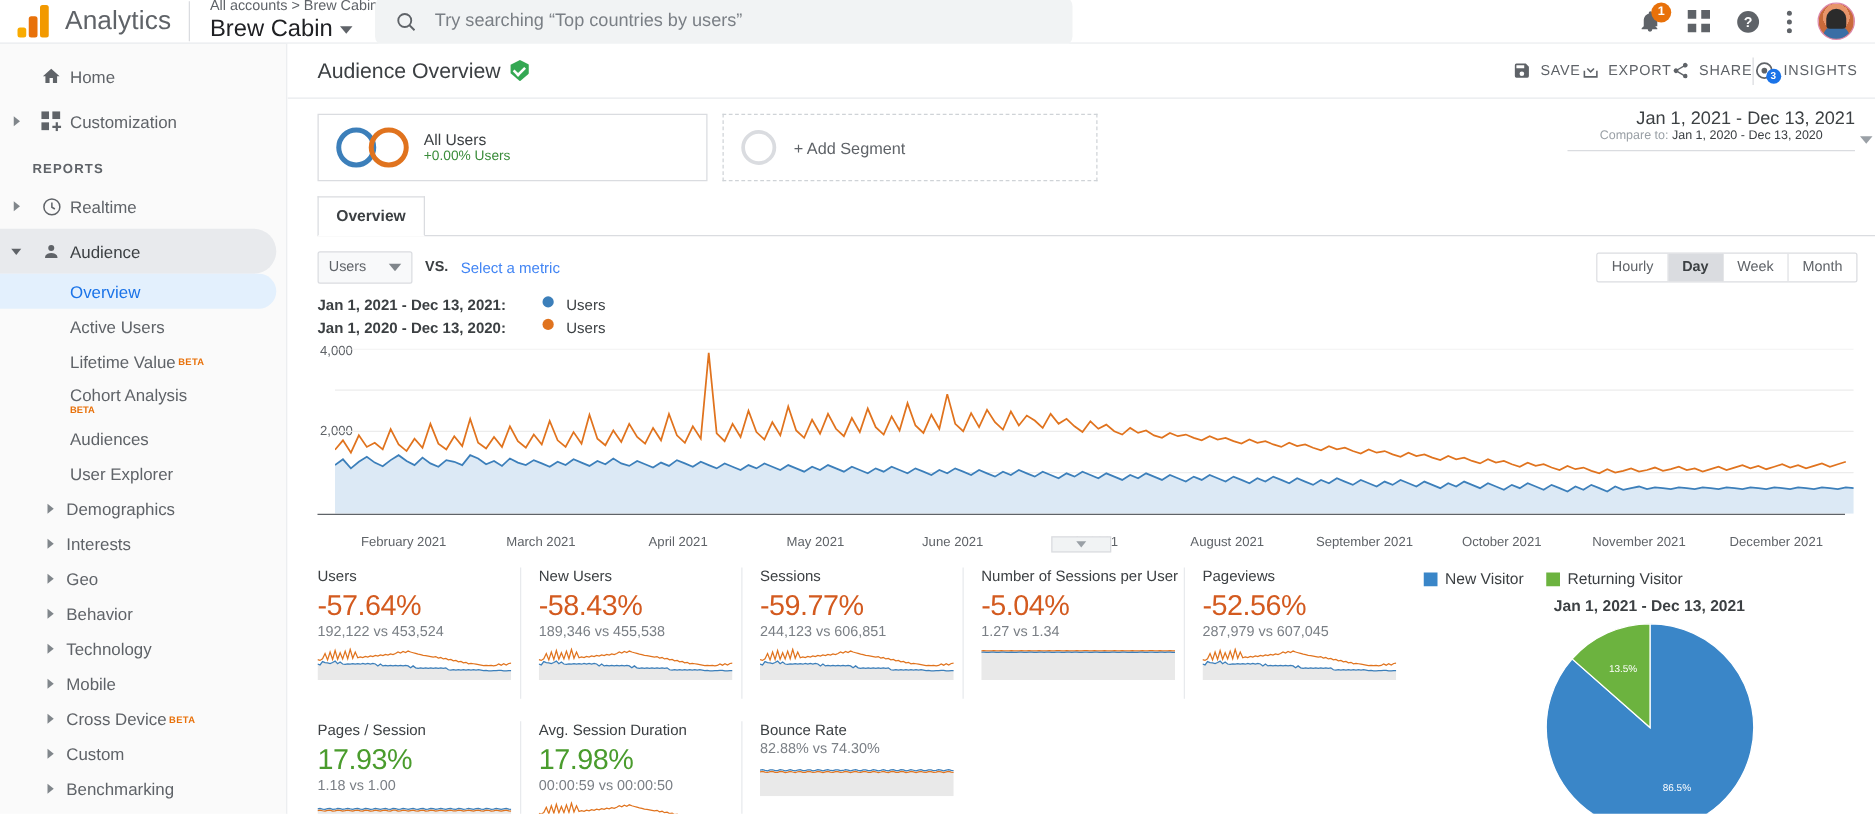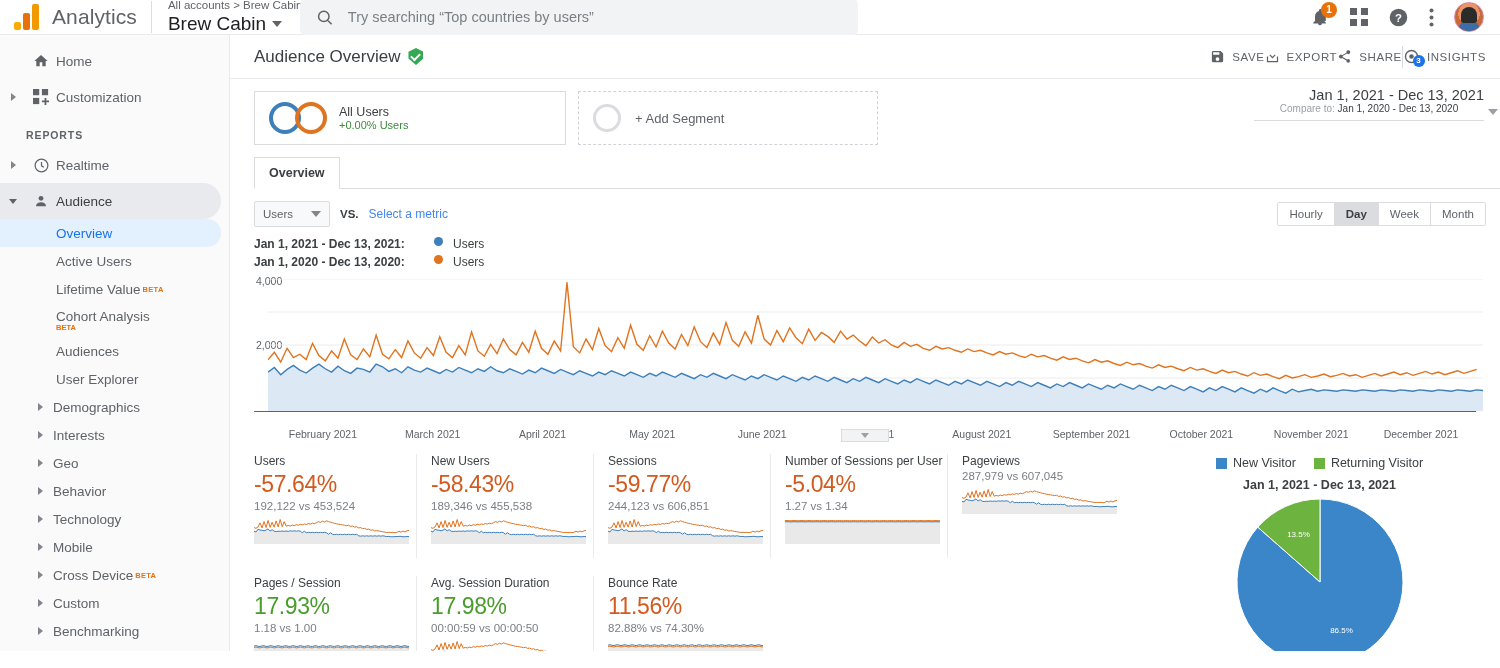--- a/index.html
+++ b/index.html
@@ -226,21 +226,21 @@
   .mcard:last-child { border-right: 0; }
   .mc-title { font-size: 12px; color: #3c4043; white-space: nowrap; }
   .mc-pct { font-size: 23px; margin-top: 3px; letter-spacing: -.4px; }
   .mc-pct.neg { color: #d35a1f; }
   .mc-pct.pos { color: #4a9c2d; }
   .mc-pct.warn { color: #d35a1f; }
   .mc-sub { font-size: 11.5px; color: #7a7f85; margin-top: 2px; }
   .spark { margin-top: 6px; }
   
   .pie-panel { flex: 1; padding-top: 2px; }
-  .pie-legend { display: flex; justify-content: center; gap: 18px; font-size: 12.5px; color: #3c4043; }
+  .pie-legend { display: flex; gap: 18px; font-size: 12.5px; color: #3c4043; }
   .pl-item { display: flex; align-items: center; gap: 6px; }
   .pl-sw { width: 11px; height: 11px; }
   .pl-sw.blue { background: #3a86c8; }
   .pl-sw.green { background: #6cb33f; }
   .pie-title { text-align: center; font-size: 12.5px; font-weight: bold; color: #3c4043; margin-top: 8px; }
   .pie-wrap { display: flex; justify-content: center; margin-top: 6px; }
   .pie-lbl { font-size: 8px; fill: #fff; }
 </style>
 </head>
 <body>
@@ -585,20 +585,21 @@
             <div class="mc-pct neg">-5.04%</div>
             <div class="mc-sub">1.27 vs 1.34</div>
             <svg class="spark" width="155" height="26">
                 <polygon points="0,26 0,3.34 2.012987012987013,3.34 4.025974025974026,3.34 6.038961038961038,3.34 8.051948051948052,3.34 10.064935064935064,3.34 12.077922077922077,3.34 14.090909090909092,3.34 16.103896103896105,3.34 18.116883116883116,3.34 20.129870129870127,3.34 22.142857142857142,3.34 24.155844155844154,3.34 26.16883116883117,3.34 28.181818181818183,3.34 30.194805194805195,3.34 32.20779220779221,3.34 34.22077922077922,3.34 36.23376623376623,3.34 38.246753246753244,3.34 40.259740259740255,3.34 42.272727272727266,3.34 44.285714285714285,3.34 46.298701298701296,3.34 48.31168831168831,3.34 50.324675324675326,3.34 52.33766233766234,3.34 54.35064935064935,3.34 56.36363636363637,3.34 58.37662337662338,3.34 60.38961038961039,3.34 62.40259740259741,3.34 64.41558441558442,3.34 66.42857142857143,3.34 68.44155844155844,3.34 70.45454545454545,3.34 72.46753246753246,3.34 74.48051948051948,3.34 76.49350649350649,3.34 78.5064935064935,3.34 80.51948051948051,3.34 82.53246753246752,3.34 84.54545454545453,3.34 86.55844155844156,3.34 88.57142857142857,3.34 90.58441558441558,3.34 92.59740259740259,3.34 94.6103896103896,3.34 96.62337662337661,3.34 98.63636363636364,3.34 100.64935064935065,3.34 102.66233766233766,3.34 104.67532467532467,3.34 106.68831168831169,3.34 108.7012987012987,3.34 110.71428571428572,3.34 112.72727272727273,3.34 114.74025974025975,3.34 116.75324675324676,3.34 118.76623376623377,3.34 120.77922077922078,3.34 122.7922077922078,3.34 124.80519480519482,3.34 126.81818181818183,3.34 128.83116883116884,3.34 130.84415584415584,3.34 132.85714285714286,3.34 134.87012987012986,3.34 136.88311688311688,3.34 138.89610389610388,3.34 140.9090909090909,3.34 142.92207792207793,3.34 144.93506493506493,3.34 146.94805194805195,3.34 148.96103896103895,3.34 150.97402597402598,3.34 152.98701298701297,3.34 155,3.34 155,26" fill="#e9e9e9"></polygon>
                 <polyline points="0,2.650000000000002 2.012987012987013,2.558766837438373 4.025974025974026,2.6735097813864677 6.038961038961038,2.735174950774155 8.051948051948052,2.6045415716952505 10.064935064935064,2.576539185638641 12.077922077922077,2.7143884712586086 14.090909090909092,2.7068686143258063 16.103896103896105,2.570957113033206 18.116883116883116,2.6134998672719867 20.129870129870127,2.7384485692529204 22.142857142857142,2.663707910374903 24.155844155844154,2.558019053186875 26.16883116883117,2.659994566779016 28.181818181818183,2.7394054570084343 30.194805194805195,2.6169666314299604 32.20779220779221,2.5691068783281352 34.22077922077922,2.7038786352776363 36.23376623376623,2.7170091906405105 38.246753246753244,2.578853834159908 40.259740259740255,2.601324392876961 42.272727272727266,2.733689333808684 44.285714285714285,2.677109787338022 46.298701298701296,2.559324772511264 48.31168831168831,2.64625622032381 50.324675324675326,2.741639958287003 52.33766233766234,2.6301291715106814 54.35064935064935,2.5634805354088748 56.36363636363637,2.6921659418132435 58.37662337662338,2.725653765692279 60.38961038961039,2.5883389158224084 62.40259740259741,2.5902356167248684 64.41558441558442,2.7270617076575263 66.42857142857143,2.68990642976976 68.44155844155844,2.562654844816823 70.45454545454545,2.6326014549277197 72.46753246753246,2.741828568665806 74.48051948051948,2.643735334089026 76.49350649350649,2.5597857667566544 78.5064935064935,2.6795118804319706 80.51948051948051,2.7326093466234127 82.53246753246752,2.5992006005884747 84.54545454545453,2.5804810992319744 86.55844155844156,2.7187136546383996 88.57142857142857,2.70181214860186 90.58441558441558,2.5679349251916577 92.59740259740259,2.619335117524148 94.6103896103896,2.739967077358809 96.62337662337661,2.6574813573047678 98.63636363636364,2.558105059244035 100.64935064935065,2.66619895703527 102.66233766233766,2.7377206479013125 104.67532467532467,2.611196397928488 106.68831168831169,2.5722786130701856 108.7012987012987,2.7088315476613474 110.71428571428572,2.7125611449157176 112.72727272727273,2.5750471341802204 114.74025974025975,2.606753383269382 116.75324675324676,2.7360970427450724 118.76623376623377,2.671060356864956 120.77922077922078,2.558475935195027 122.7922077922078,2.6525243868263786 124.80519480519482,2.7408735581168706 126.81818181818183,2.6240584978928148 128.83116883116884,2.5658112813236613 130.84415584415584,2.697636007873669 132.85714285714286,2.7219134439868604 134.87012987012986,2.5838326894792587 136.88311688311688,2.59513714333902 138.89610389610388,2.7303048645649213 140.9090909090909,2.6841691773323078 142.92207792207793,2.5608901146873286 144.93506493506493,2.638793458887381 146.94805194805195,2.741997687557589 148.96103896103895,2.6374997500531876 150.97402597402598,2.5612234892083414 152.98701298701297,2.6853769792233564 155,2.7296602527961866" fill="none" stroke="#e0731e" stroke-width="1"></polyline>
                 <polyline points="0,3.8000000000000007 2.012987012987013,3.7087668374383753 4.025974025974026,3.8235097813864662 6.038961038961038,3.8851749507741538 8.051948051948052,3.754541571695249 10.064935064935064,3.7265391856386394 12.077922077922077,3.864388471258607 14.090909090909092,3.856868614325805 16.103896103896105,3.7209571130332044 18.116883116883116,3.7634998672719853 20.129870129870127,3.888448569252919 22.142857142857142,3.813707910374905 24.155844155844154,3.7080190531868737 26.16883116883117,3.8099945667790145 28.181818181818183,3.889405457008433 30.194805194805195,3.766966631429959 32.20779220779221,3.719106878328134 34.22077922077922,3.8538786352776384 36.23376623376623,3.867009190640509 38.246753246753244,3.72885383415991 40.259740259740255,3.7513243928769597 42.272727272727266,3.883689333808686 44.285714285714285,3.827109787338024 46.298701298701296,3.7093247725112626 48.31168831168831,3.796256220323812 50.324675324675326,3.891639958287005 52.33766233766234,3.78012917151068 54.35064935064935,3.713480535408877 56.36363636363637,3.842165941813242 58.37662337662338,3.875653765692281 60.38961038961039,3.738338915822407 62.40259740259741,3.7402356167248705 64.41558441558442,3.877061707657525 66.42857142857143,3.839906429769762 68.44155844155844,3.7126548448168215 70.45454545454545,3.7826014549277183 72.46753246753246,3.891828568665808 74.48051948051948,3.7937353340890283 76.49350649350649,3.709785766756653 78.5064935064935,3.829511880431969 80.51948051948051,3.8826093466234113 82.53246753246752,3.7492006005884733 84.54545454545453,3.730481099231973 86.55844155844156,3.8687136546384018 88.57142857142857,3.851812148601862 90.58441558441558,3.7179349251916562 92.59740259740259,3.7693351175241467 94.6103896103896,3.8899670773588113 96.62337662337661,3.8074813573047663 98.63636363636364,3.708105059244037 100.64935064935065,3.8161989570352723 102.66233766233766,3.887720647901311 104.67532467532467,3.7611963979284866 106.68831168831169,3.7222786130701877 108.7012987012987,3.858831547661346 110.71428571428572,3.8625611449157162 112.72727272727273,3.725047134180219 114.74025974025975,3.7567533832693805 116.75324675324676,3.8860970427450745 118.76623376623377,3.821060356864958 120.77922077922078,3.7084759351950254 122.7922077922078,3.802524386826377 124.80519480519482,3.8908735581168727 126.81818181818183,3.774058497892817 128.83116883116884,3.7158112813236635 130.84415584415584,3.8476360078736676 132.85714285714286,3.871913443986859 134.87012987012986,3.733832689479261 136.88311688311688,3.7451371433390186 138.89610389610388,3.88030486456492 140.9090909090909,3.8341691773323063 142.92207792207793,3.710890114687327 144.93506493506493,3.7887934588873833 146.94805194805195,3.8919976875575877 148.96103896103895,3.7874997500531897 150.97402597402598,3.7112234892083436 152.98701298701297,3.835376979223355 155,3.879660252796185" fill="none" stroke="#3c7fba" stroke-width="1"></polyline>
               </svg>
           </div>
           <div class="mcard">
             <div class="mc-title">Pageviews</div>
+            <div class="mc-pct neg">-52.56%</div>
             <div class="mc-sub">287,979 vs 607,045</div>
             <svg class="spark" width="155" height="26">
                 <polygon points="0,26 0,13.191666666666666 2.012987012987013,13.958333333333334 4.025974025974026,11.275 6.038961038961038,12.041666666666668 8.051948051948052,12.233333333333334 10.064935064935064,12.808333333333334 12.077922077922077,12.041666666666668 14.090909090909092,10.891666666666666 16.103896103896105,13 18.116883116883116,11.658333333333333 20.129870129870127,13.191666666666666 22.142857142857142,13.575000000000001 24.155844155844154,13.191666666666666 26.16883116883117,13.383333333333333 28.181818181818183,13 30.194805194805195,13.383333333333333 32.20779220779221,13 34.22077922077922,13.383333333333333 36.23376623376623,12.808333333333334 38.246753246753244,13.191666666666666 40.259740259740255,12.808333333333334 42.272727272727266,13.191666666666666 44.285714285714285,12.808333333333334 46.298701298701296,13.191666666666666 48.31168831168831,14.725000000000001 50.324675324675326,13.191666666666666 52.33766233766234,14.725000000000001 54.35064935064935,14.341666666666667 56.36363636363637,14.725000000000001 58.37662337662338,14.341666666666667 60.38961038961039,14.725000000000001 62.40259740259741,14.341666666666667 64.41558441558442,14.725000000000001 66.42857142857143,14.341666666666667 68.44155844155844,14.725000000000001 70.45454545454545,14.341666666666667 72.46753246753246,14.725000000000001 74.48051948051948,16.258333333333333 76.49350649350649,14.725000000000001 78.5064935064935,16.258333333333333 80.51948051948051,16.641666666666666 82.53246753246752,16.258333333333333 84.54545454545453,16.641666666666666 86.55844155844156,16.258333333333333 88.57142857142857,16.641666666666666 90.58441558441558,16.258333333333333 92.59740259740259,16.641666666666666 94.6103896103896,16.258333333333333 96.62337662337661,16.641666666666666 98.63636363636364,16.258333333333333 100.64935064935065,16.641666666666666 102.66233766233766,16.258333333333333 104.67532467532467,17.791666666666664 106.68831168831169,18.175 108.7012987012987,17.791666666666664 110.71428571428572,18.175 112.72727272727273,17.791666666666664 114.74025974025975,18.175 116.75324675324676,17.791666666666664 118.76623376623377,18.175 120.77922077922078,17.791666666666664 122.7922077922078,18.175 124.80519480519482,17.791666666666664 126.81818181818183,18.175 128.83116883116884,17.791666666666664 130.84415584415584,18.175 132.85714285714286,18.558333333333334 134.87012987012986,18.366666666666667 136.88311688311688,18.75 138.89610389610388,18.75 140.9090909090909,18.558333333333334 142.92207792207793,18.558333333333334 144.93506493506493,18.366666666666667 146.94805194805195,18.366666666666667 148.96103896103895,18.75 150.97402597402598,18.75 152.98701298701297,18.558333333333334 155,18.558333333333334 155,26" fill="#e9e9e9"></polygon>
                 <polyline points="0,9.645833333333332 2.012987012987013,10.316666666666666 4.025974025974026,8.975 6.038961038961038,4.854166666666668 8.051948051948052,9.933333333333334 10.064935064935064,3.6083333333333343 12.077922077922077,9.549999999999999 14.090909090909092,2.458333333333332 16.103896103896105,9.358333333333334 18.116883116883116,4.183333333333334 20.129870129870127,9.166666666666668 22.142857142857142,2.9375 24.155844155844154,8.975 26.16883116883117,1.5 28.181818181818183,8.591666666666667 30.194805194805195,3.6083333333333343 32.20779220779221,8.208333333333332 34.22077922077922,7.441666666666666 36.23376623376623,8.016666666666666 38.246753246753244,7.058333333333334 40.259740259740255,7.633333333333333 42.272727272727266,6.675000000000001 44.285714285714285,7.25 46.298701298701296,6.291666666666668 48.31168831168831,6.866666666666667 50.324675324675326,5.908333333333331 52.33766233766234,6.483333333333334 54.35064935064935,5.525000000000002 56.36363636363637,6.099999999999998 58.37662337662338,5.141666666666666 60.38961038961039,5.716666666666669 62.40259740259741,4.758333333333333 64.41558441558442,3.6083333333333343 66.42857142857143,4.375 68.44155844155844,3.224999999999998 70.45454545454545,3.991666666666667 72.46753246753246,2.8416666666666686 74.48051948051948,3.6083333333333343 76.49350649350649,4.183333333333334 78.5064935064935,4.758333333333333 80.51948051948051,5.333333333333332 82.53246753246752,5.716666666666669 84.54545454545453,6.291666666666668 86.55844155844156,6.483333333333334 88.57142857142857,6.866666666666667 90.58441558441558,7.25 92.59740259740259,7.633333333333333 94.6103896103896,7.25 96.62337662337661,8.400000000000002 98.63636363636364,8.016666666666666 100.64935064935065,9.166666666666668 102.66233766233766,8.783333333333333 104.67532467532467,9.933333333333334 106.68831168831169,9.549999999999999 108.7012987012987,10.700000000000001 110.71428571428572,10.316666666666666 112.72727272727273,11.466666666666667 114.74025974025975,11.083333333333332 116.75324675324676,12.233333333333334 118.76623376623377,11.85 120.77922077922078,13 122.7922077922078,12.616666666666665 124.80519480519482,13 126.81818181818183,13.383333333333333 128.83116883116884,13.766666666666666 130.84415584415584,14.15 132.85714285714286,14.533333333333331 134.87012987012986,14.341666666666667 136.88311688311688,14.533333333333331 138.89610389610388,14.341666666666667 140.9090909090909,14.725000000000001 142.92207792207793,14.341666666666667 144.93506493506493,13.191666666666666 146.94805194805195,14.15 148.96103896103895,13 150.97402597402598,13.958333333333334 152.98701298701297,12.808333333333334 155,12.424999999999999" fill="none" stroke="#e0731e" stroke-width="1"></polyline>
                 <polyline points="0,13.191666666666666 2.012987012987013,13.958333333333334 4.025974025974026,11.275 6.038961038961038,12.041666666666668 8.051948051948052,12.233333333333334 10.064935064935064,12.808333333333334 12.077922077922077,12.041666666666668 14.090909090909092,10.891666666666666 16.103896103896105,13 18.116883116883116,11.658333333333333 20.129870129870127,13.191666666666666 22.142857142857142,13.575000000000001 24.155844155844154,13.191666666666666 26.16883116883117,13.383333333333333 28.181818181818183,13 30.194805194805195,13.383333333333333 32.20779220779221,13 34.22077922077922,13.383333333333333 36.23376623376623,12.808333333333334 38.246753246753244,13.191666666666666 40.259740259740255,12.808333333333334 42.272727272727266,13.191666666666666 44.285714285714285,12.808333333333334 46.298701298701296,13.191666666666666 48.31168831168831,14.725000000000001 50.324675324675326,13.191666666666666 52.33766233766234,14.725000000000001 54.35064935064935,14.341666666666667 56.36363636363637,14.725000000000001 58.37662337662338,14.341666666666667 60.38961038961039,14.725000000000001 62.40259740259741,14.341666666666667 64.41558441558442,14.725000000000001 66.42857142857143,14.341666666666667 68.44155844155844,14.725000000000001 70.45454545454545,14.341666666666667 72.46753246753246,14.725000000000001 74.48051948051948,16.258333333333333 76.49350649350649,14.725000000000001 78.5064935064935,16.258333333333333 80.51948051948051,16.641666666666666 82.53246753246752,16.258333333333333 84.54545454545453,16.641666666666666 86.55844155844156,16.258333333333333 88.57142857142857,16.641666666666666 90.58441558441558,16.258333333333333 92.59740259740259,16.641666666666666 94.6103896103896,16.258333333333333 96.62337662337661,16.641666666666666 98.63636363636364,16.258333333333333 100.64935064935065,16.641666666666666 102.66233766233766,16.258333333333333 104.67532467532467,17.791666666666664 106.68831168831169,18.175 108.7012987012987,17.791666666666664 110.71428571428572,18.175 112.72727272727273,17.791666666666664 114.74025974025975,18.175 116.75324675324676,17.791666666666664 118.76623376623377,18.175 120.77922077922078,17.791666666666664 122.7922077922078,18.175 124.80519480519482,17.791666666666664 126.81818181818183,18.175 128.83116883116884,17.791666666666664 130.84415584415584,18.175 132.85714285714286,18.558333333333334 134.87012987012986,18.366666666666667 136.88311688311688,18.75 138.89610389610388,18.75 140.9090909090909,18.558333333333334 142.92207792207793,18.558333333333334 144.93506493506493,18.366666666666667 146.94805194805195,18.366666666666667 148.96103896103895,18.75 150.97402597402598,18.75 152.98701298701297,18.558333333333334 155,18.558333333333334" fill="none" stroke="#3c7fba" stroke-width="1"></polyline>
               </svg>
           </div>
         </div>
         <div class="card-row" style="margin-top:18px">
           <div class="mcard">
@@ -616,21 +617,20 @@
             <div class="mc-pct pos">17.98%</div>
             <div class="mc-sub">00:00:59 vs 00:00:50</div>
             <svg class="spark" width="155" height="26">
                 <polygon points="0,26 0,13.191666666666666 2.012987012987013,13.958333333333334 4.025974025974026,11.275 6.038961038961038,12.041666666666668 8.051948051948052,12.233333333333334 10.064935064935064,12.808333333333334 12.077922077922077,12.041666666666668 14.090909090909092,10.891666666666666 16.103896103896105,13 18.116883116883116,11.658333333333333 20.129870129870127,13.191666666666666 22.142857142857142,13.575000000000001 24.155844155844154,13.191666666666666 26.16883116883117,13.383333333333333 28.181818181818183,13 30.194805194805195,13.383333333333333 32.20779220779221,13 34.22077922077922,13.383333333333333 36.23376623376623,12.808333333333334 38.246753246753244,13.191666666666666 40.259740259740255,12.808333333333334 42.272727272727266,13.191666666666666 44.285714285714285,12.808333333333334 46.298701298701296,13.191666666666666 48.31168831168831,14.725000000000001 50.324675324675326,13.191666666666666 52.33766233766234,14.725000000000001 54.35064935064935,14.341666666666667 56.36363636363637,14.725000000000001 58.37662337662338,14.341666666666667 60.38961038961039,14.725000000000001 62.40259740259741,14.341666666666667 64.41558441558442,14.725000000000001 66.42857142857143,14.341666666666667 68.44155844155844,14.725000000000001 70.45454545454545,14.341666666666667 72.46753246753246,14.725000000000001 74.48051948051948,16.258333333333333 76.49350649350649,14.725000000000001 78.5064935064935,16.258333333333333 80.51948051948051,16.641666666666666 82.53246753246752,16.258333333333333 84.54545454545453,16.641666666666666 86.55844155844156,16.258333333333333 88.57142857142857,16.641666666666666 90.58441558441558,16.258333333333333 92.59740259740259,16.641666666666666 94.6103896103896,16.258333333333333 96.62337662337661,16.641666666666666 98.63636363636364,16.258333333333333 100.64935064935065,16.641666666666666 102.66233766233766,16.258333333333333 104.67532467532467,17.791666666666664 106.68831168831169,18.175 108.7012987012987,17.791666666666664 110.71428571428572,18.175 112.72727272727273,17.791666666666664 114.74025974025975,18.175 116.75324675324676,17.791666666666664 118.76623376623377,18.175 120.77922077922078,17.791666666666664 122.7922077922078,18.175 124.80519480519482,17.791666666666664 126.81818181818183,18.175 128.83116883116884,17.791666666666664 130.84415584415584,18.175 132.85714285714286,18.558333333333334 134.87012987012986,18.366666666666667 136.88311688311688,18.75 138.89610389610388,18.75 140.9090909090909,18.558333333333334 142.92207792207793,18.558333333333334 144.93506493506493,18.366666666666667 146.94805194805195,18.366666666666667 148.96103896103895,18.75 150.97402597402598,18.75 152.98701298701297,18.558333333333334 155,18.558333333333334 155,26" fill="#e9e9e9"></polygon>
                 <polyline points="0,9.645833333333332 2.012987012987013,10.316666666666666 4.025974025974026,8.975 6.038961038961038,4.854166666666668 8.051948051948052,9.933333333333334 10.064935064935064,3.6083333333333343 12.077922077922077,9.549999999999999 14.090909090909092,2.458333333333332 16.103896103896105,9.358333333333334 18.116883116883116,4.183333333333334 20.129870129870127,9.166666666666668 22.142857142857142,2.9375 24.155844155844154,8.975 26.16883116883117,1.5 28.181818181818183,8.591666666666667 30.194805194805195,3.6083333333333343 32.20779220779221,8.208333333333332 34.22077922077922,7.441666666666666 36.23376623376623,8.016666666666666 38.246753246753244,7.058333333333334 40.259740259740255,7.633333333333333 42.272727272727266,6.675000000000001 44.285714285714285,7.25 46.298701298701296,6.291666666666668 48.31168831168831,6.866666666666667 50.324675324675326,5.908333333333331 52.33766233766234,6.483333333333334 54.35064935064935,5.525000000000002 56.36363636363637,6.099999999999998 58.37662337662338,5.141666666666666 60.38961038961039,5.716666666666669 62.40259740259741,4.758333333333333 64.41558441558442,3.6083333333333343 66.42857142857143,4.375 68.44155844155844,3.224999999999998 70.45454545454545,3.991666666666667 72.46753246753246,2.8416666666666686 74.48051948051948,3.6083333333333343 76.49350649350649,4.183333333333334 78.5064935064935,4.758333333333333 80.51948051948051,5.333333333333332 82.53246753246752,5.716666666666669 84.54545454545453,6.291666666666668 86.55844155844156,6.483333333333334 88.57142857142857,6.866666666666667 90.58441558441558,7.25 92.59740259740259,7.633333333333333 94.6103896103896,7.25 96.62337662337661,8.400000000000002 98.63636363636364,8.016666666666666 100.64935064935065,9.166666666666668 102.66233766233766,8.783333333333333 104.67532467532467,9.933333333333334 106.68831168831169,9.549999999999999 108.7012987012987,10.700000000000001 110.71428571428572,10.316666666666666 112.72727272727273,11.466666666666667 114.74025974025975,11.083333333333332 116.75324675324676,12.233333333333334 118.76623376623377,11.85 120.77922077922078,13 122.7922077922078,12.616666666666665 124.80519480519482,13 126.81818181818183,13.383333333333333 128.83116883116884,13.766666666666666 130.84415584415584,14.15 132.85714285714286,14.533333333333331 134.87012987012986,14.341666666666667 136.88311688311688,14.533333333333331 138.89610389610388,14.341666666666667 140.9090909090909,14.725000000000001 142.92207792207793,14.341666666666667 144.93506493506493,13.191666666666666 146.94805194805195,14.15 148.96103896103895,13 150.97402597402598,13.958333333333334 152.98701298701297,12.808333333333334 155,12.424999999999999" fill="none" stroke="#e0731e" stroke-width="1"></polyline>
                 <polyline points="0,13.191666666666666 2.012987012987013,13.958333333333334 4.025974025974026,11.275 6.038961038961038,12.041666666666668 8.051948051948052,12.233333333333334 10.064935064935064,12.808333333333334 12.077922077922077,12.041666666666668 14.090909090909092,10.891666666666666 16.103896103896105,13 18.116883116883116,11.658333333333333 20.129870129870127,13.191666666666666 22.142857142857142,13.575000000000001 24.155844155844154,13.191666666666666 26.16883116883117,13.383333333333333 28.181818181818183,13 30.194805194805195,13.383333333333333 32.20779220779221,13 34.22077922077922,13.383333333333333 36.23376623376623,12.808333333333334 38.246753246753244,13.191666666666666 40.259740259740255,12.808333333333334 42.272727272727266,13.191666666666666 44.285714285714285,12.808333333333334 46.298701298701296,13.191666666666666 48.31168831168831,14.725000000000001 50.324675324675326,13.191666666666666 52.33766233766234,14.725000000000001 54.35064935064935,14.341666666666667 56.36363636363637,14.725000000000001 58.37662337662338,14.341666666666667 60.38961038961039,14.725000000000001 62.40259740259741,14.341666666666667 64.41558441558442,14.725000000000001 66.42857142857143,14.341666666666667 68.44155844155844,14.725000000000001 70.45454545454545,14.341666666666667 72.46753246753246,14.725000000000001 74.48051948051948,16.258333333333333 76.49350649350649,14.725000000000001 78.5064935064935,16.258333333333333 80.51948051948051,16.641666666666666 82.53246753246752,16.258333333333333 84.54545454545453,16.641666666666666 86.55844155844156,16.258333333333333 88.57142857142857,16.641666666666666 90.58441558441558,16.258333333333333 92.59740259740259,16.641666666666666 94.6103896103896,16.258333333333333 96.62337662337661,16.641666666666666 98.63636363636364,16.258333333333333 100.64935064935065,16.641666666666666 102.66233766233766,16.258333333333333 104.67532467532467,17.791666666666664 106.68831168831169,18.175 108.7012987012987,17.791666666666664 110.71428571428572,18.175 112.72727272727273,17.791666666666664 114.74025974025975,18.175 116.75324675324676,17.791666666666664 118.76623376623377,18.175 120.77922077922078,17.791666666666664 122.7922077922078,18.175 124.80519480519482,17.791666666666664 126.81818181818183,18.175 128.83116883116884,17.791666666666664 130.84415584415584,18.175 132.85714285714286,18.558333333333334 134.87012987012986,18.366666666666667 136.88311688311688,18.75 138.89610389610388,18.75 140.9090909090909,18.558333333333334 142.92207792207793,18.558333333333334 144.93506493506493,18.366666666666667 146.94805194805195,18.366666666666667 148.96103896103895,18.75 150.97402597402598,18.75 152.98701298701297,18.558333333333334 155,18.558333333333334" fill="none" stroke="#3c7fba" stroke-width="1"></polyline>
               </svg>
           </div>
           <div class="mcard">
             <div class="mc-title">Bounce Rate</div>
-            <div class="mc-pct warn">11.56%</div>
             <div class="mc-sub">82.88% vs 74.30%</div>
             <svg class="spark" width="155" height="26">
                 <polygon points="0,26 0,6.559999999999999 2.012987012987013,6.559999999999999 4.025974025974026,6.559999999999999 6.038961038961038,6.559999999999999 8.051948051948052,6.559999999999999 10.064935064935064,6.559999999999999 12.077922077922077,6.559999999999999 14.090909090909092,6.559999999999999 16.103896103896105,6.559999999999999 18.116883116883116,6.559999999999999 20.129870129870127,6.559999999999999 22.142857142857142,6.559999999999999 24.155844155844154,6.559999999999999 26.16883116883117,6.559999999999999 28.181818181818183,6.559999999999999 30.194805194805195,6.559999999999999 32.20779220779221,6.559999999999999 34.22077922077922,6.559999999999999 36.23376623376623,6.559999999999999 38.246753246753244,6.559999999999999 40.259740259740255,6.559999999999999 42.272727272727266,6.559999999999999 44.285714285714285,6.559999999999999 46.298701298701296,6.559999999999999 48.31168831168831,6.559999999999999 50.324675324675326,6.559999999999999 52.33766233766234,6.559999999999999 54.35064935064935,6.559999999999999 56.36363636363637,6.559999999999999 58.37662337662338,6.559999999999999 60.38961038961039,6.559999999999999 62.40259740259741,6.559999999999999 64.41558441558442,6.559999999999999 66.42857142857143,6.559999999999999 68.44155844155844,6.559999999999999 70.45454545454545,6.559999999999999 72.46753246753246,6.559999999999999 74.48051948051948,6.559999999999999 76.49350649350649,6.559999999999999 78.5064935064935,6.559999999999999 80.51948051948051,6.559999999999999 82.53246753246752,6.559999999999999 84.54545454545453,6.559999999999999 86.55844155844156,6.559999999999999 88.57142857142857,6.559999999999999 90.58441558441558,6.559999999999999 92.59740259740259,6.559999999999999 94.6103896103896,6.559999999999999 96.62337662337661,6.559999999999999 98.63636363636364,6.559999999999999 100.64935064935065,6.559999999999999 102.66233766233766,6.559999999999999 104.67532467532467,6.559999999999999 106.68831168831169,6.559999999999999 108.7012987012987,6.559999999999999 110.71428571428572,6.559999999999999 112.72727272727273,6.559999999999999 114.74025974025975,6.559999999999999 116.75324675324676,6.559999999999999 118.76623376623377,6.559999999999999 120.77922077922078,6.559999999999999 122.7922077922078,6.559999999999999 124.80519480519482,6.559999999999999 126.81818181818183,6.559999999999999 128.83116883116884,6.559999999999999 130.84415584415584,6.559999999999999 132.85714285714286,6.559999999999999 134.87012987012986,6.559999999999999 136.88311688311688,6.559999999999999 138.89610389610388,6.559999999999999 140.9090909090909,6.559999999999999 142.92207792207793,6.559999999999999 144.93506493506493,6.559999999999999 146.94805194805195,6.559999999999999 148.96103896103895,6.559999999999999 150.97402597402598,6.559999999999999 152.98701298701297,6.559999999999999 155,6.559999999999999 155,26" fill="#e9e9e9"></polygon>
                 <polyline points="0,6.559999999999999 2.012987012987013,6.103834187191865 4.025974025974026,6.677548906932341 6.038961038961038,6.985874753870757 8.051948051948052,6.33270785847624 10.064935064935064,6.192695928193192 12.077922077922077,6.881942356293031 14.090909090909092,6.844343071629034 16.103896103896105,6.16478556516601 18.116883116883116,6.377499336359918 20.129870129870127,7.002242846264597 22.142857142857142,6.628539551874532 24.155844155844154,6.100095265934371 26.16883116883117,6.609972833895075 28.181818181818183,7.007027285042177 30.194805194805195,6.394833157149801 32.20779220779221,6.155534391640664 34.22077922077922,6.829393176388177 36.23376623376623,6.895045953202533 38.246753246753244,6.204269170799538 40.259740259740255,6.316621964384787 42.272727272727266,6.9784466690434215 44.285714285714285,6.69554893669012 46.298701298701296,6.106623862556308 48.31168831168831,6.541281101619063 50.324675324675326,7.018199791435013 52.33766233766234,6.46064585755342 54.35064935064935,6.127402677044376 56.36363636363637,6.770829709066213 58.37662337662338,6.938268828461403 60.38961038961039,6.251694579112048 62.40259740259741,6.261178083624348 64.41558441558442,6.945308538287634 66.42857142857143,6.7595321488488125 68.44155844155844,6.123274224084117 70.45454545454545,6.47300727463859 72.46753246753246,7.019142843329043 74.48051948051948,6.528676670445133 76.49350649350649,6.108928833783256 78.5064935064935,6.707559402159848 80.51948051948051,6.973046733117073 82.53246753246752,6.306003002942376 84.54545454545453,6.212405496159864 86.55844155844156,6.903568273191993 88.57142857142857,6.819060743009313 90.58441558441558,6.149674625958287 92.59740259740259,6.4066755876207395 94.6103896103896,7.0098353867940375 96.62337662337661,6.597406786523841 98.63636363636364,6.100525296220191 100.64935064935065,6.64099478517635 102.66233766233766,6.9986032395065685 104.67532467532467,6.365981989642449 106.68831168831169,6.171393065350916 108.7012987012987,6.854157738306743 110.71428571428572,6.872805724578583 112.72727272727273,6.185235670901108 114.74025974025975,6.343766916346908 116.75324675324676,6.990485213725378 118.76623376623377,6.665301784324797 120.77922077922078,6.102379675975133 122.7922077922078,6.572621934131885 124.80519480519482,7.014367790584359 126.81818181818183,6.430292489464087 128.83116883116884,6.139056406618302 130.84415584415584,6.798180039368326 132.85714285714286,6.919567219934294 134.87012987012986,6.229163447396314 136.88311688311688,6.285685716695099 138.89610389610388,6.961524322824609 140.9090909090909,6.73084588666152 142.92207792207793,6.114450573436642 144.93506493506493,6.503967294436908 146.94805194805195,7.019988437787934 148.96103896103895,6.49749875026594 150.97402597402598,6.1161174460417165 152.98701298701297,6.736884896116777 155,6.958301263980914" fill="none" stroke="#e0731e" stroke-width="1"></polyline>
                 <polyline points="0,5.18 2.012987012987013,4.723834187191866 4.025974025974026,5.297548906932342 6.038961038961038,5.605874753870758 8.051948051948052,4.952707858476241 10.064935064935064,4.812695928193193 12.077922077922077,5.5019423562930285 14.090909090909092,5.464343071629035 16.103896103896105,4.784785565166011 18.116883116883116,4.997499336359919 20.129870129870127,5.622242846264598 22.142857142857142,5.248539551874533 24.155844155844154,4.720095265934376 26.16883116883117,5.229972833895076 28.181818181818183,5.627027285042175 30.194805194805195,5.014833157149802 32.20779220779221,4.775534391640665 34.22077922077922,5.4493931763881776 36.23376623376623,5.515045953202534 38.246753246753244,4.824269170799539 40.259740259740255,4.936621964384788 42.272727272727266,5.5984466690434225 44.285714285714285,5.315548936690121 46.298701298701296,4.726623862556309 48.31168831168831,5.1612811016190605 50.324675324675326,5.638199791435014 52.33766233766234,5.080645857553421 54.35064935064935,4.747402677044377 56.36363636363637,5.390829709066214 58.37662337662338,5.558268828461408 60.38961038961039,4.871694579112045 62.40259740259741,4.881178083624345 64.41558441558442,5.565308538287635 66.42857142857143,5.3795321488488135 68.44155844155844,4.743274224084114 70.45454545454545,5.093007274638591 72.46753246753246,5.639142843329044 74.48051948051948,5.1486766704451306 76.49350649350649,4.728928833783254 78.5064935064935,5.327559402159846 80.51948051948051,5.593046733117074 82.53246753246752,4.926003002942377 84.54545454545453,4.832405496159868 86.55844155844156,5.523568273191994 88.57142857142857,5.439060743009314 90.58441558441558,4.769674625958292 92.59740259740259,5.0266755876207405 94.6103896103896,5.629835386794035 96.62337662337661,5.217406786523842 98.63636363636364,4.720525296220192 100.64935064935065,5.260994785176351 102.66233766233766,5.618603239506566 104.67532467532467,4.98598198964245 106.68831168831169,4.7913930653509205 108.7012987012987,5.474157738306744 110.71428571428572,5.492805724578588 112.72727272727273,4.805235670901109 114.74025974025975,4.963766916346909 116.75324675324676,5.610485213725376 118.76623376623377,5.285301784324794 120.77922077922078,4.722379675975134 122.7922077922078,5.192621934131882 124.80519480519482,5.63436779058436 126.81818181818183,5.050292489464088 128.83116883116884,4.759056406618303 130.84415584415584,5.418180039368327 132.85714285714286,5.539567219934295 134.87012987012986,4.849163447396311 136.88311688311688,4.9056857166951 138.89610389610388,5.58152432282461 140.9090909090909,5.350845886661521 142.92207792207793,4.734450573436639 144.93506493506493,5.1239672944369055 146.94805194805195,5.639988437787931 148.96103896103895,5.117498750265938 150.97402597402598,4.7361174460417175 152.98701298701297,5.356884896116778 155,5.578301263980919" fill="none" stroke="#3c7fba" stroke-width="1"></polyline>
               </svg>
           </div>
         </div>
       </div>
 

